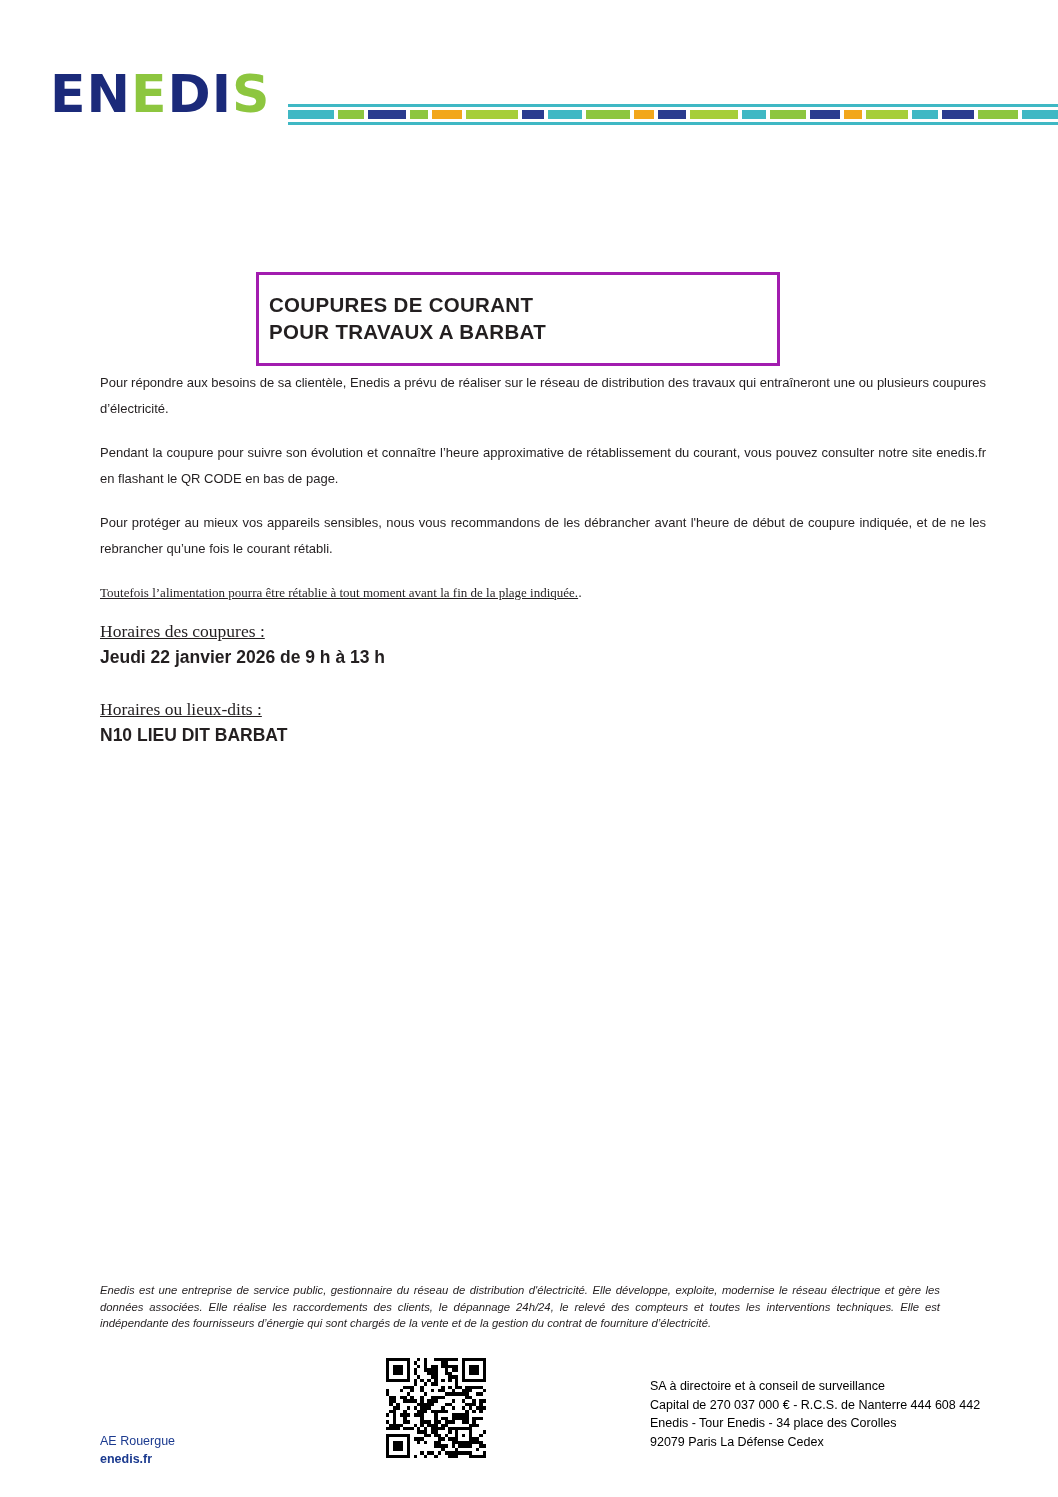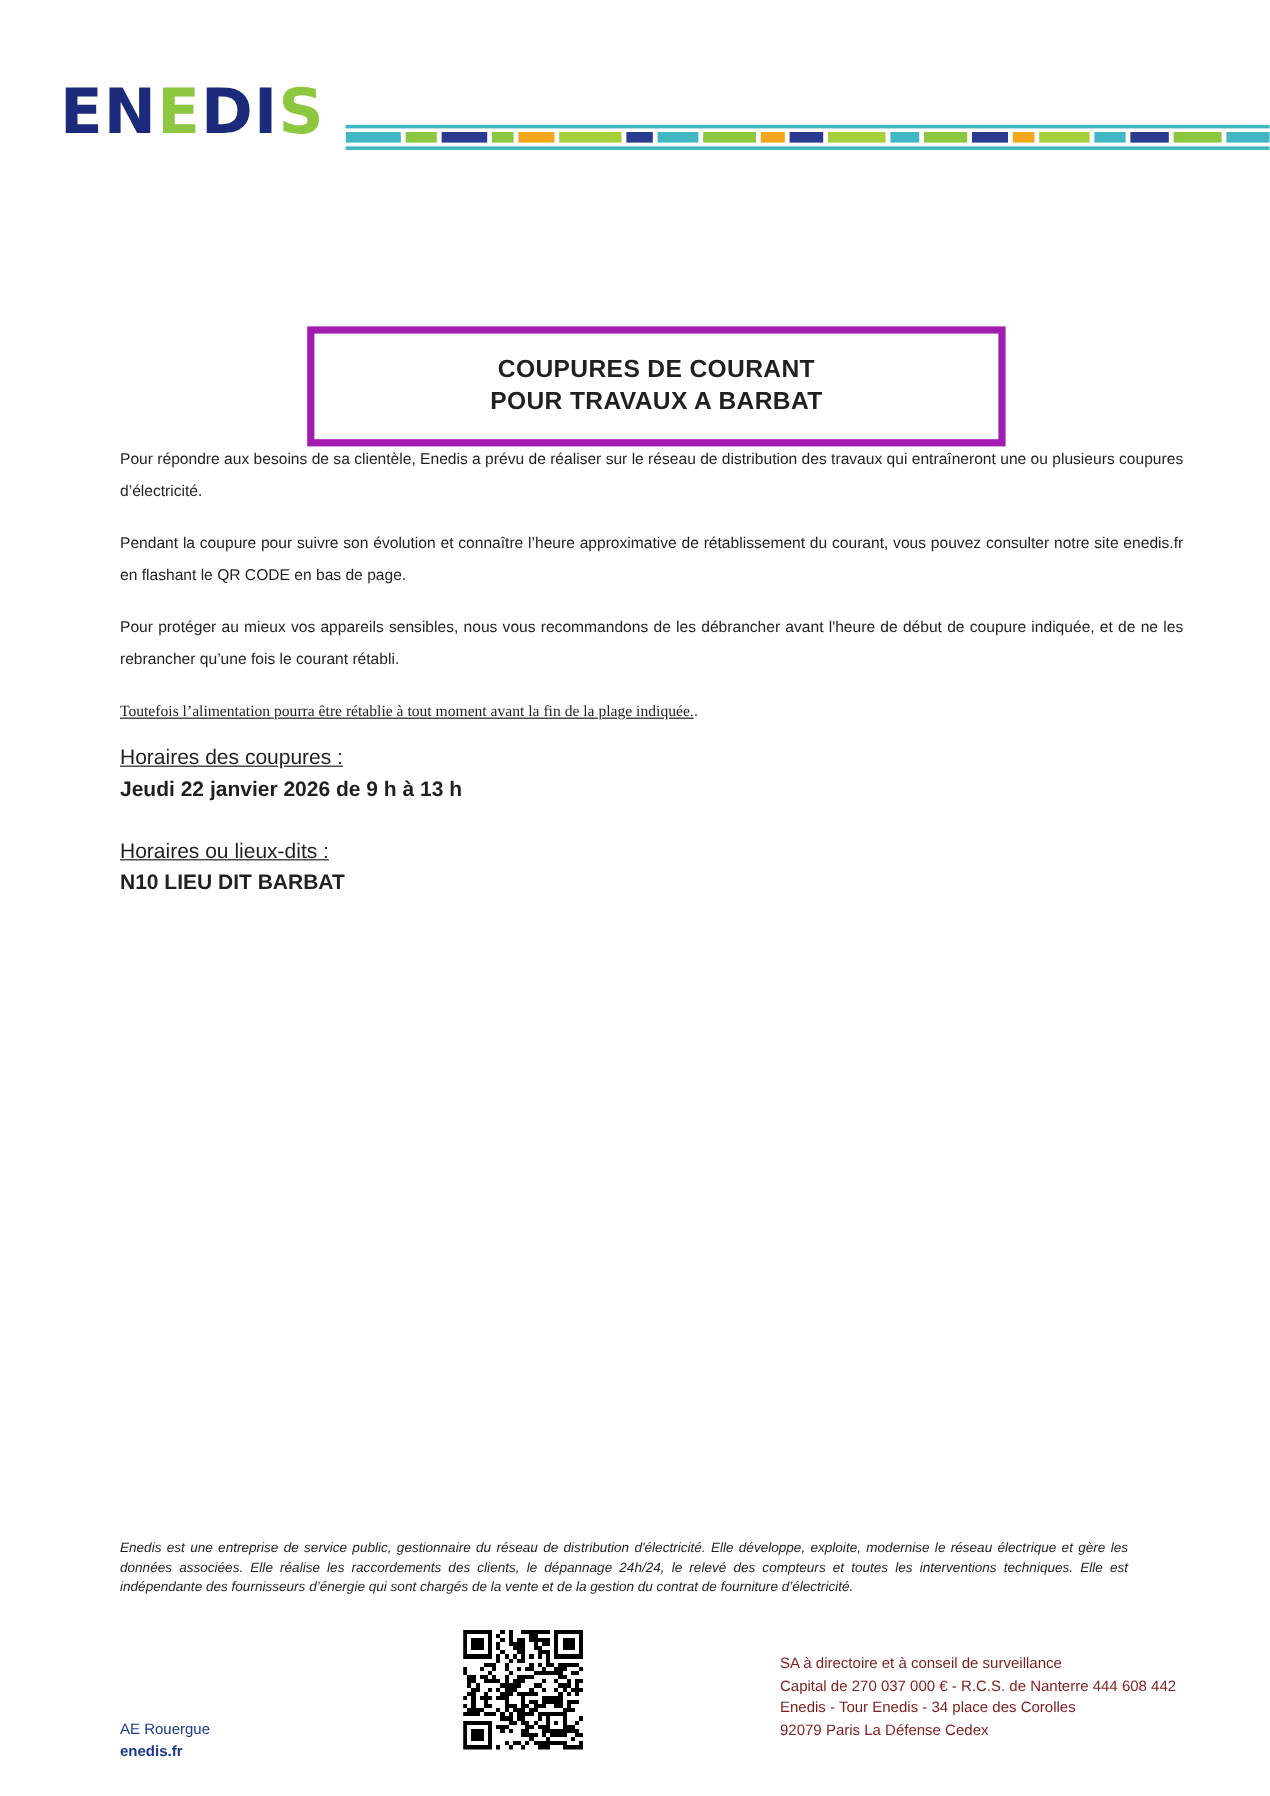--- a/index.html
+++ b/index.html
@@ -72,25 +72,24 @@
   .dash {
     height: 9px;
     flex: 0 0 auto;
   }
 
   
   .title-box {
     position: absolute;
     top: 272px;
     left: 256px;
-    width: 582px;
+    width: 524px;
     box-sizing: border-box;
-    border: 6px solid #a21caf;
+    border: 3px solid #a21caf;
     padding: 16px 10px 18px 10px;
-    text-align: center;
   }
   .title-line {
     font-family: "Liberation Sans", sans-serif;
     font-size: 20.5px;
     font-weight: 700;
     letter-spacing: 0.3px;
     line-height: 27px;
   }
 
   
@@ -113,20 +112,21 @@
     position: absolute;
     top: 618px;
     left: 100px;
     width: 886px;
   }
   .info-group { margin-bottom: 26px; }
   .info-label {
     font-size: 17.5px;
     line-height: 26px;
     text-decoration: underline;
+    font-family: Liberation Serif, serif;
   }
   .info-value {
     font-size: 17.5px;
     line-height: 26px;
     font-weight: 700;
   }
 
   
   .legal {
     position: absolute;
@@ -161,21 +161,21 @@
     font-size: 12.5px;
     line-height: 18px;
   }
   .footer-left .bold { font-weight: 700; }
 
   .footer-right {
     position: absolute;
     left: 650px;
     top: 1377px;
     width: 360px;
-    color: #7f1d1d;
+    color: #000000;
     font-size: 12.5px;
     line-height: 18.5px;
   }
 </style>
 </head>
 <body>
 
 <div class="header">
   <div class="logo-wrap">
     <div class="logo-text">EN<span class="e2">E</span>DI<span class="dot">S</span></div>

